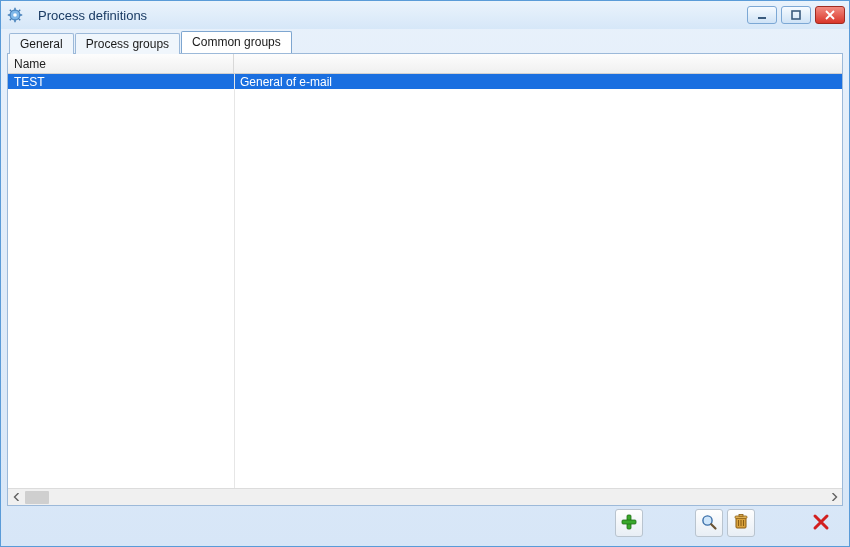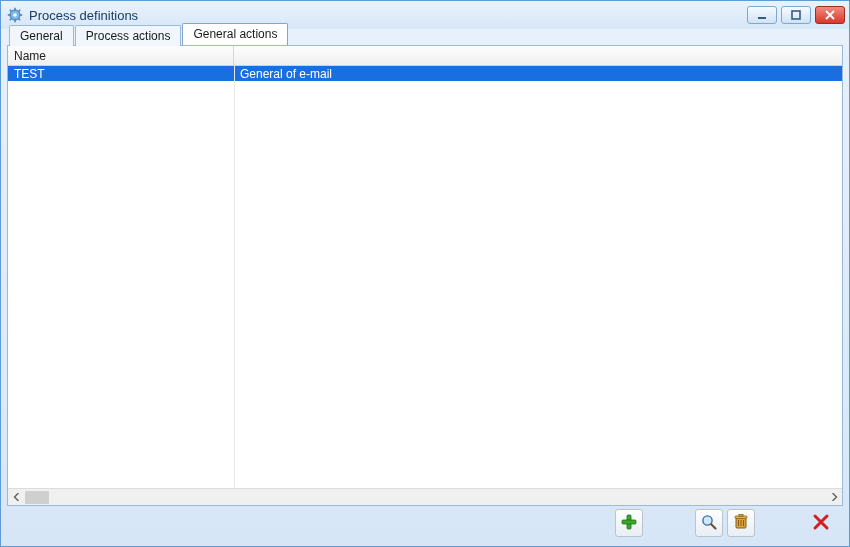--- a/index.html
+++ b/index.html
@@ -20,20 +20,21 @@
     display: flex;
     flex-direction: column;
   }
   
   .titlebar {
     height: 28px;
     display: flex;
     align-items: center;
     padding: 0 2px 0 6px;
     background: linear-gradient(#eaf3fc, #d6e7f8);
+    gap: 9px;
   }
   .titlebar .app-icon {
     width: 16px; height: 16px; margin-right: 6px;
     display: inline-flex; align-items: center; justify-content: center;
   }
   .titlebar .title-text {
     flex: 1;
     color: #1a3b63;
     font-size: 13px;
   }
@@ -58,21 +59,21 @@
     margin: 0 6px 6px 6px;
     display: flex;
     flex-direction: column;
     min-height: 0;
   }
 
   
   .tabstrip {
     display: flex;
     align-items: flex-end;
-    height: 16px;
+    height: 24px;
     padding-left: 2px;
   }
   .tab {
     background: #f0f6fc;
     border: 1px solid #9cb9d9;
     border-bottom: none;
     padding: 3px 10px 3px 10px;
     margin-right: 1px;
     border-radius: 2px 2px 0 0;
     font-size: 12px;
@@ -229,22 +230,22 @@
             <path d="M1 1 L9 9 M9 1 L1 9" stroke="#fff" stroke-width="1.8"></path>
           </svg>
       </div>
     </div>
   </div>
 
   <div class="content">
 
     <div class="tabstrip">
       <div class="tab">General</div>
-      <div class="tab">Process actions</div>
-      <div class="tab active">General actions</div>
+      <div class="tab">Process groups</div>
+      <div class="tab active">Common groups</div>
     </div>
 
     <div class="table-wrap">
       <div class="thead">
         <div class="th col-name">Name</div>
       </div>
       <div class="tbody">
         <div class="vline"></div>
         <div class="trow selected">
           <div class="td col-name">TEST</div>

